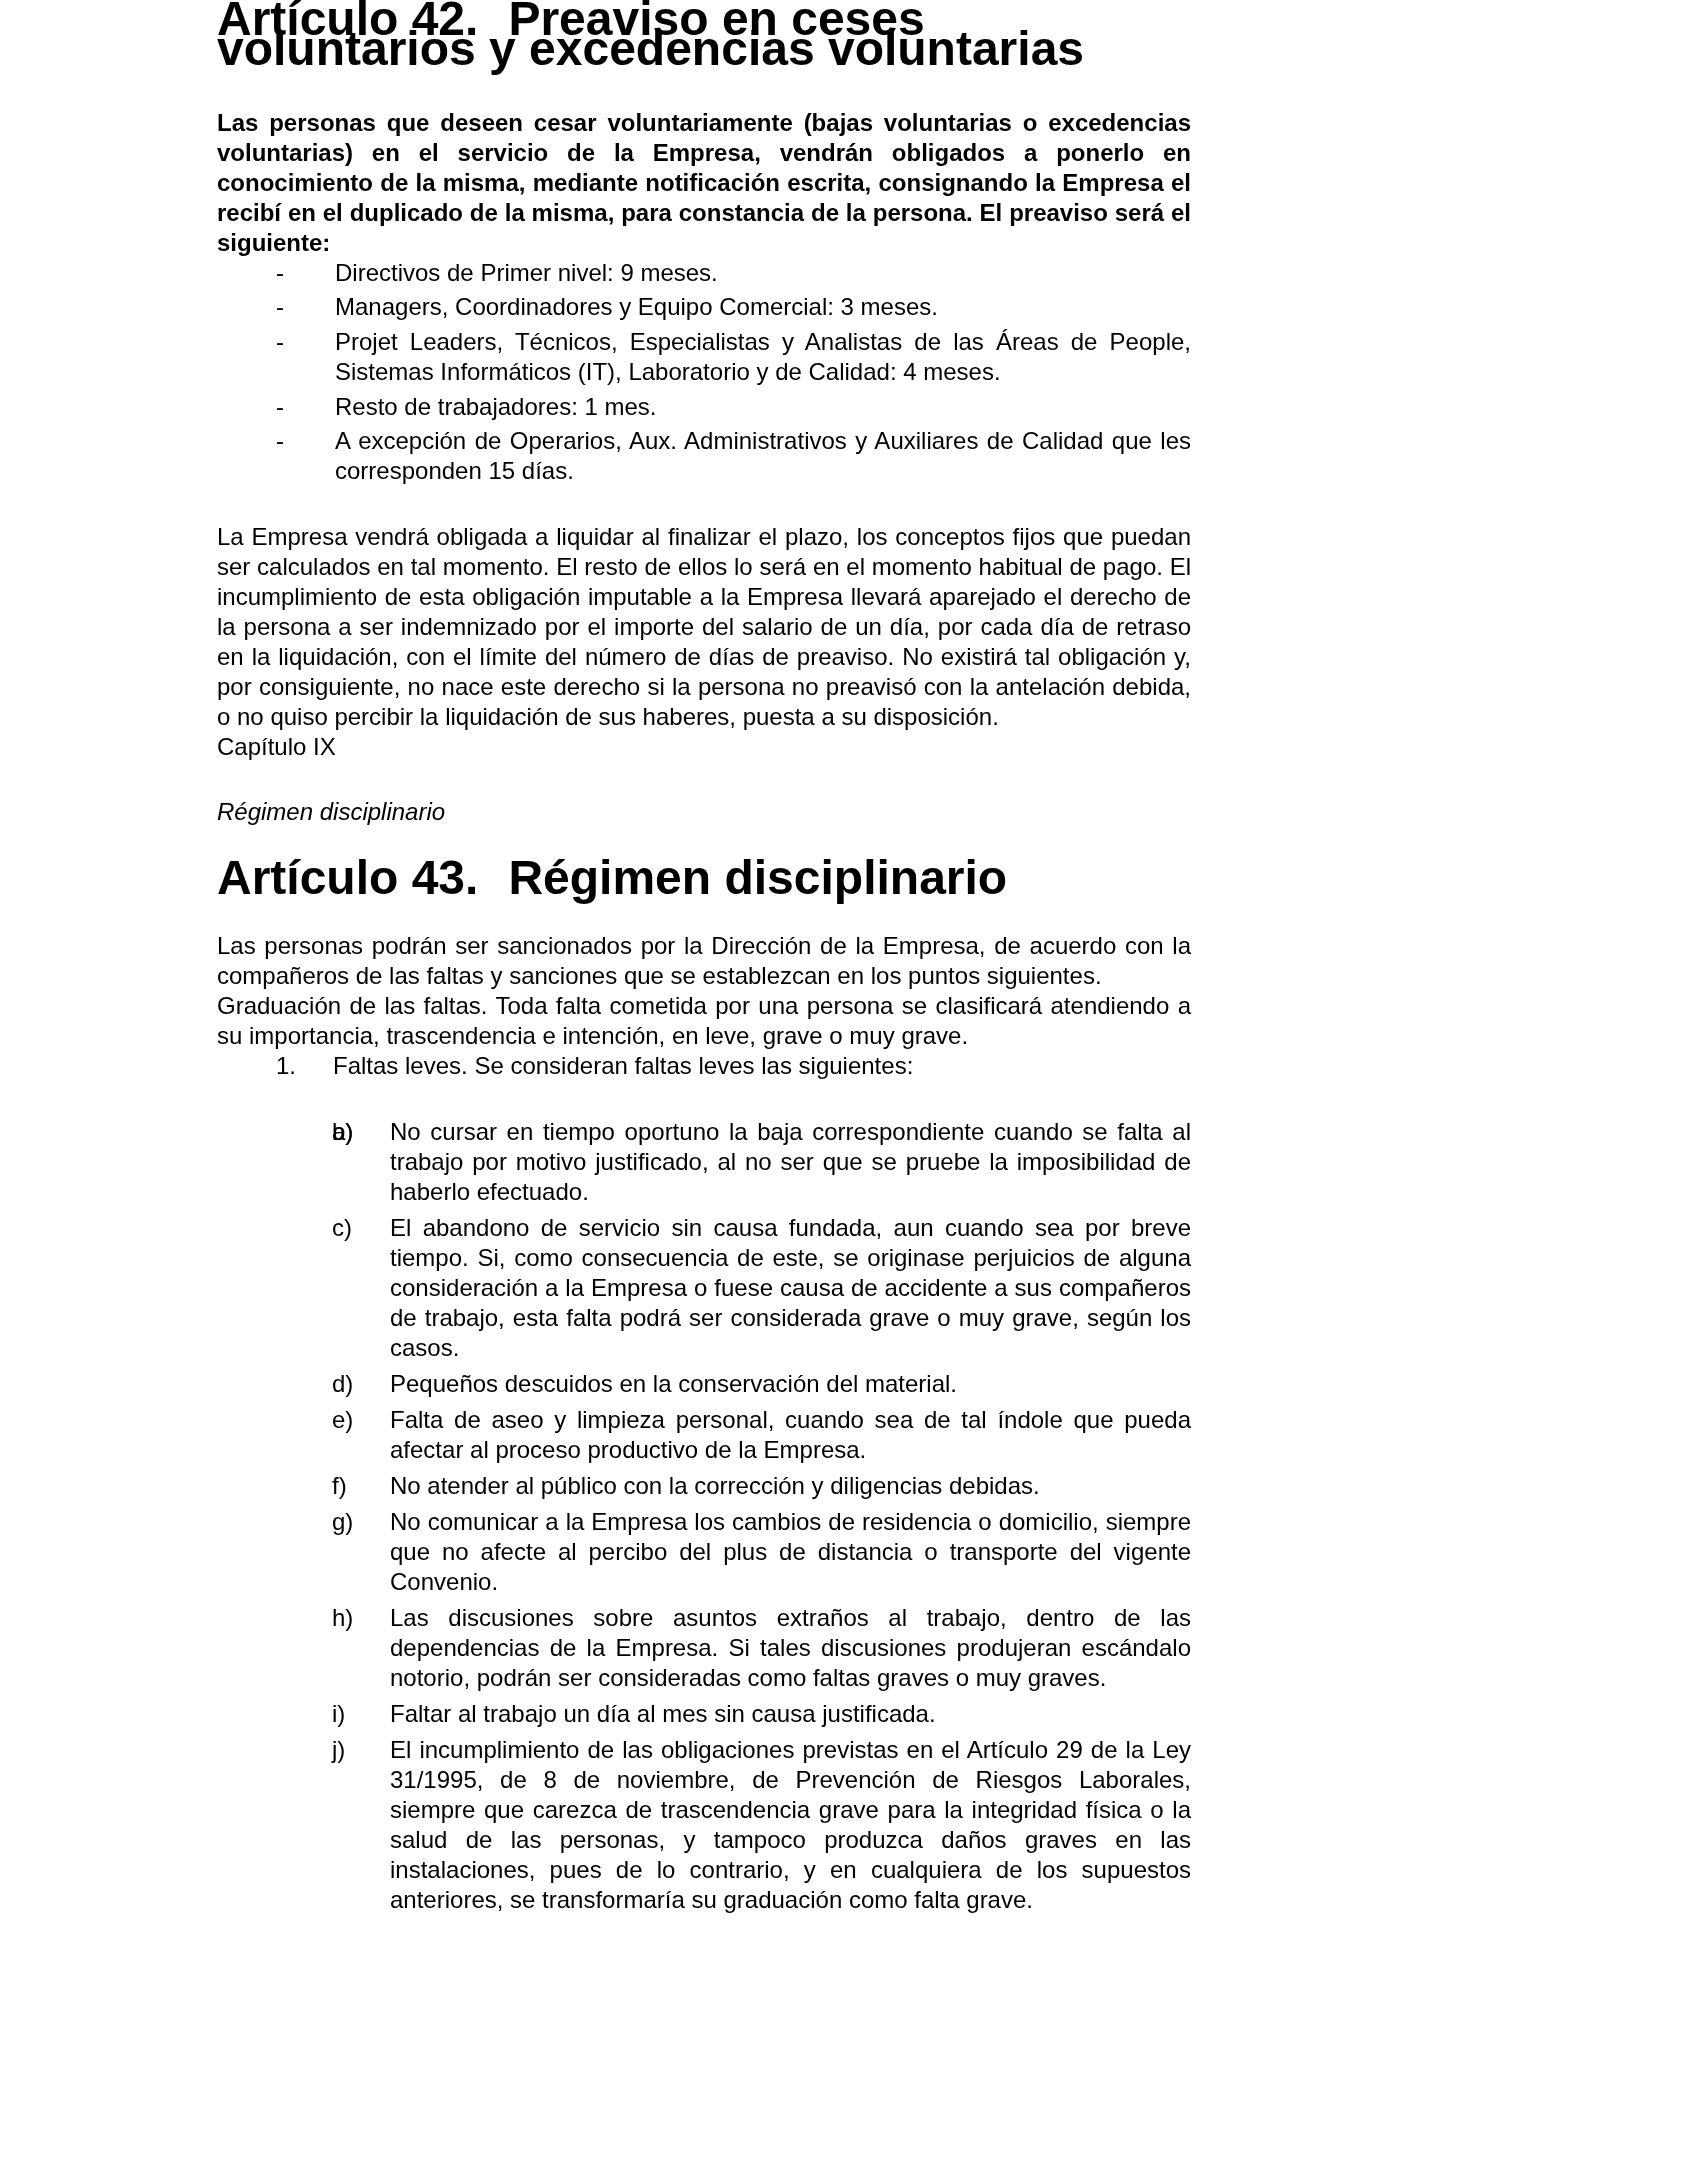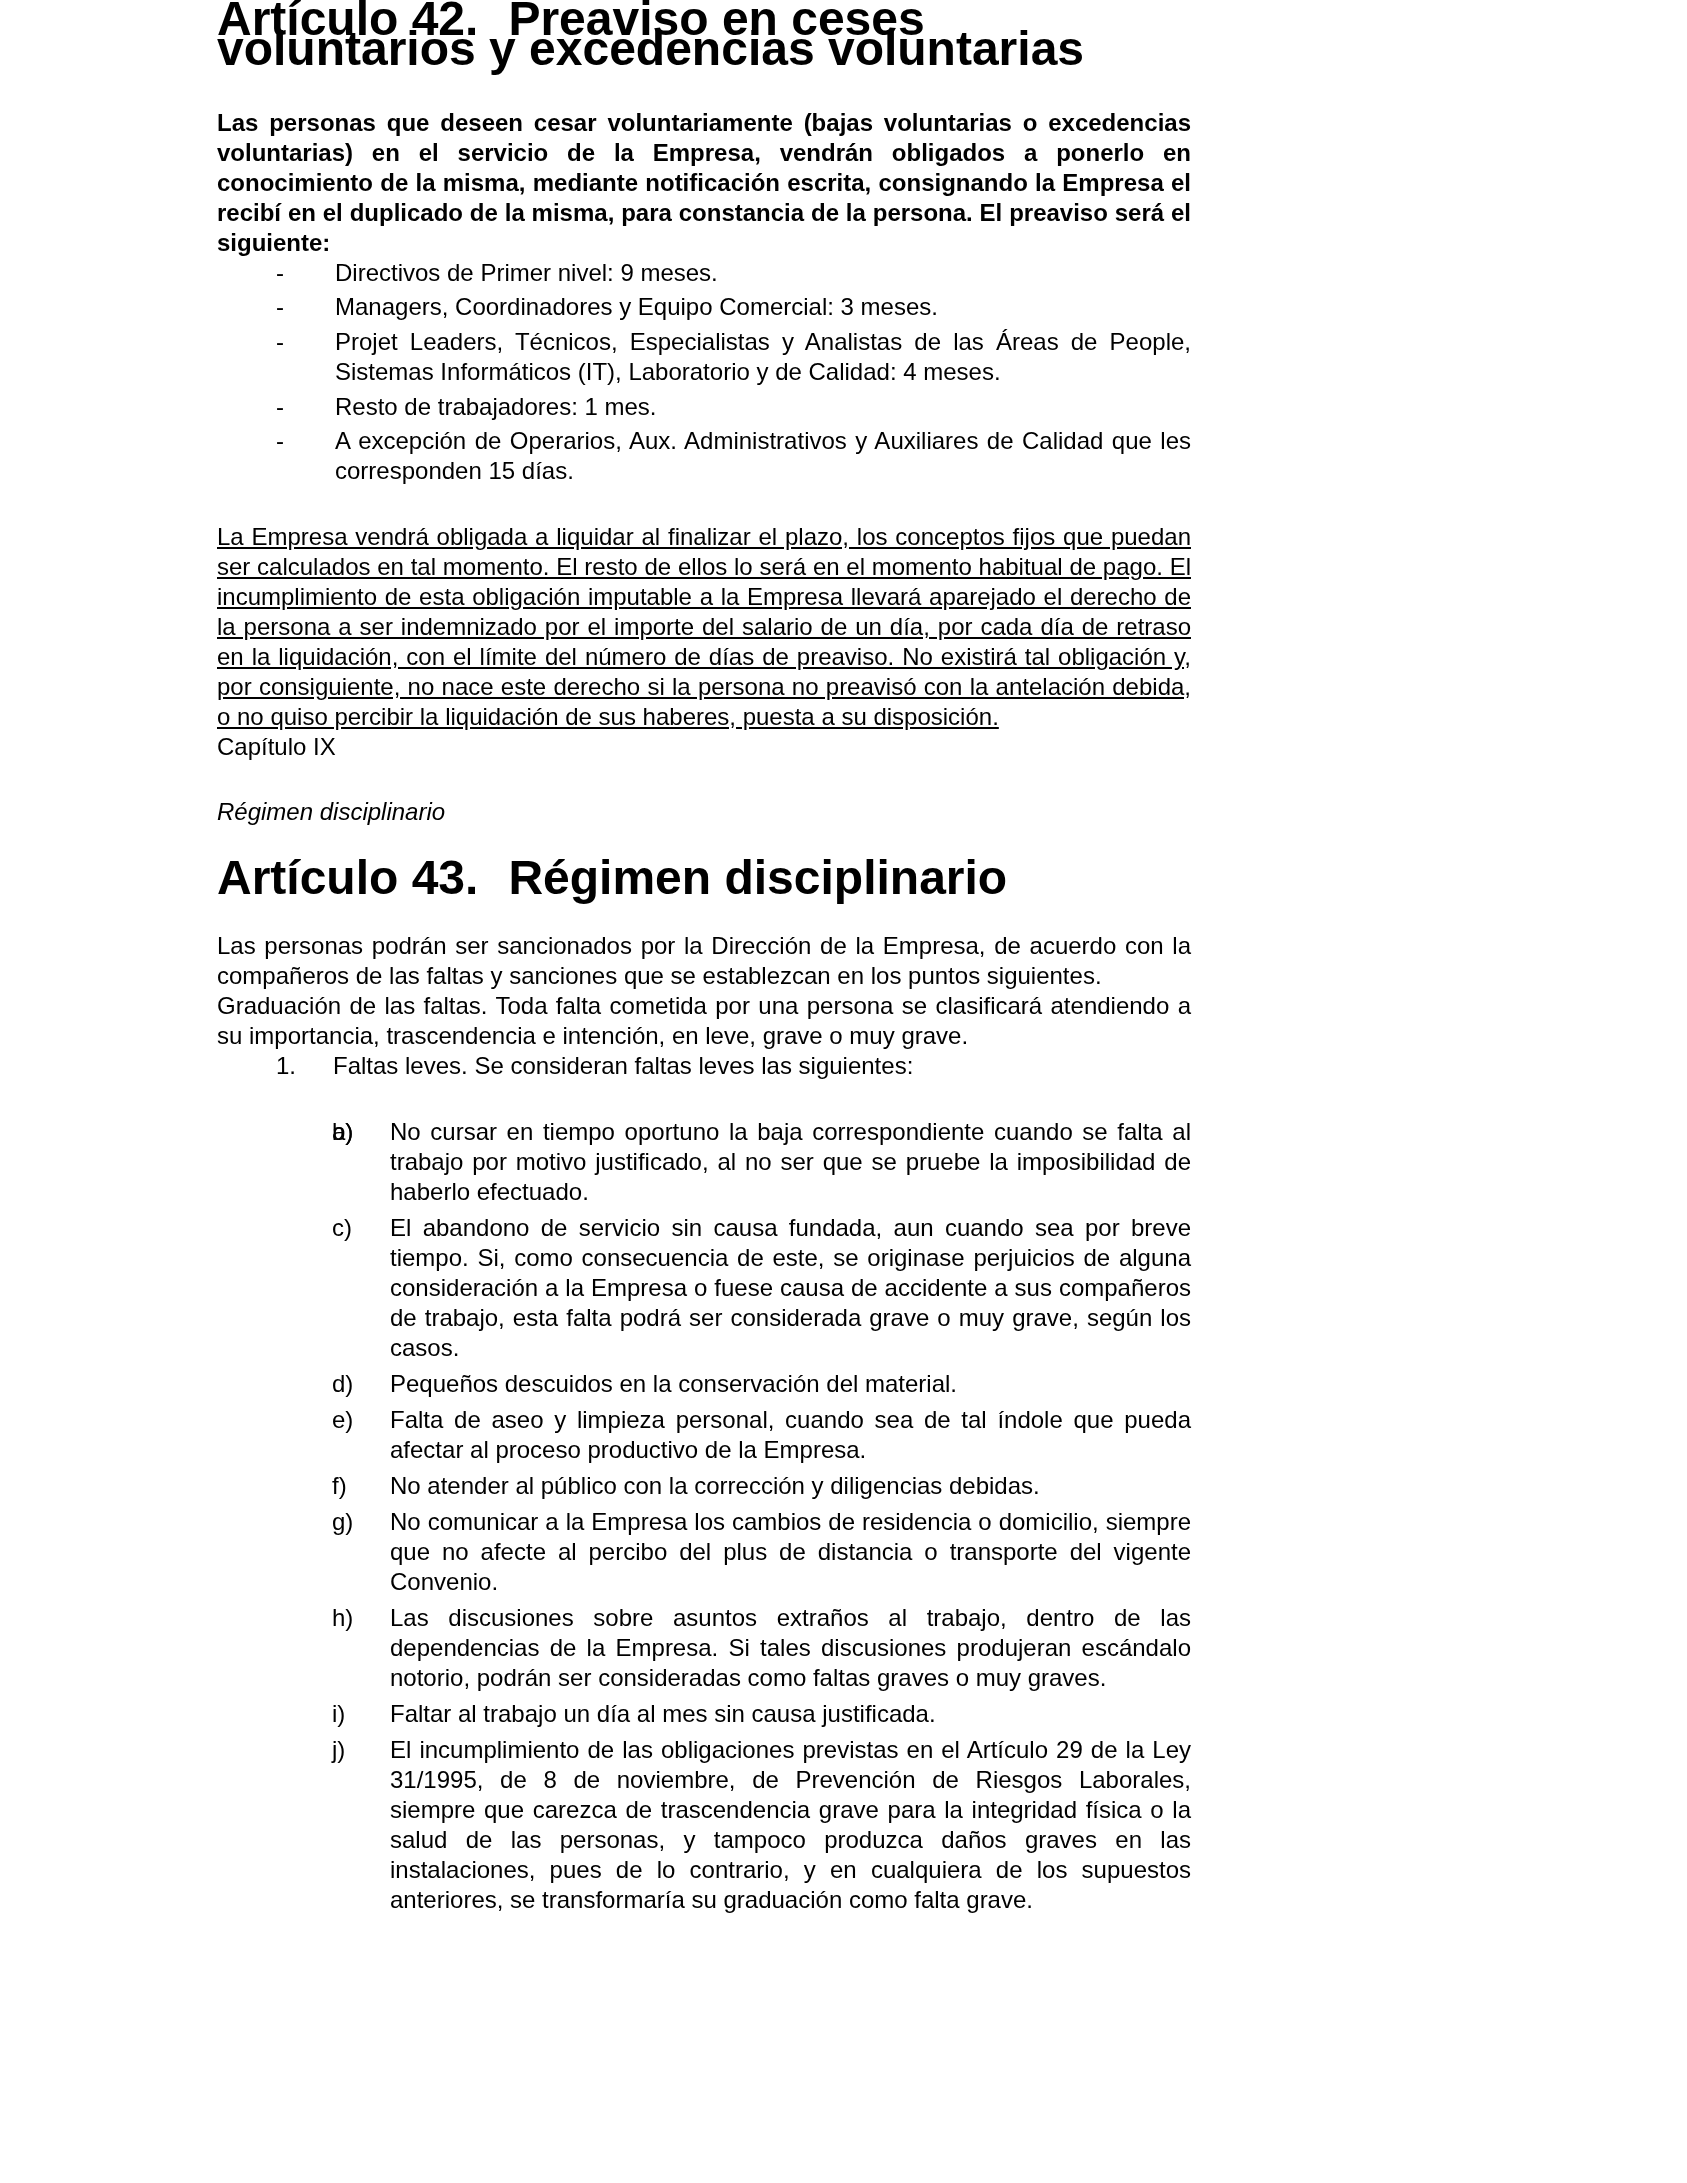--- a/index.html
+++ b/index.html
@@ -26,21 +26,21 @@
     margin: 0 0 44px 0;
   }
   .heading .art-num { margin-right: 30px; }
   .heading-43 { margin-bottom: 38px; }
   p.body-par {
     margin: 0;
     text-align: justify;
   }
   .par-intro        { margin-bottom: 46px; font-weight: bold; }
   .par-incumpl      { margin-bottom: 38px; }
-  .par-liquidacion  { margin-bottom: 47px; text-decoration: underline; }
+  .par-liquidacion  { margin-bottom: 47px; }
   .par-sanciones    { margin-bottom: 38px; }
   .par-graduacion   { margin-bottom: 40px; }
   .centered-line {
     margin: 0;
   }
   .chapter-label    { margin-bottom: 35px; }
   .chapter-subtitle { font-style: italic; margin-bottom: 36px; }
   .dash-list { margin: 0 0 36px 0; }
   .dash-item {
     position: relative;

